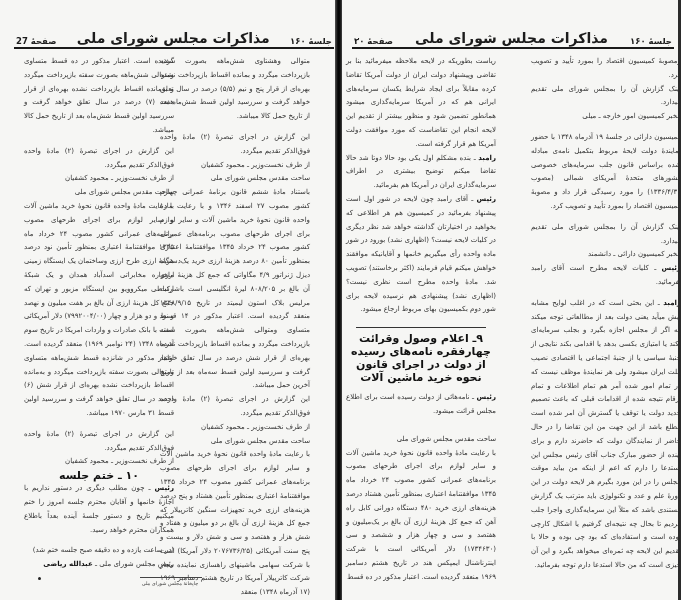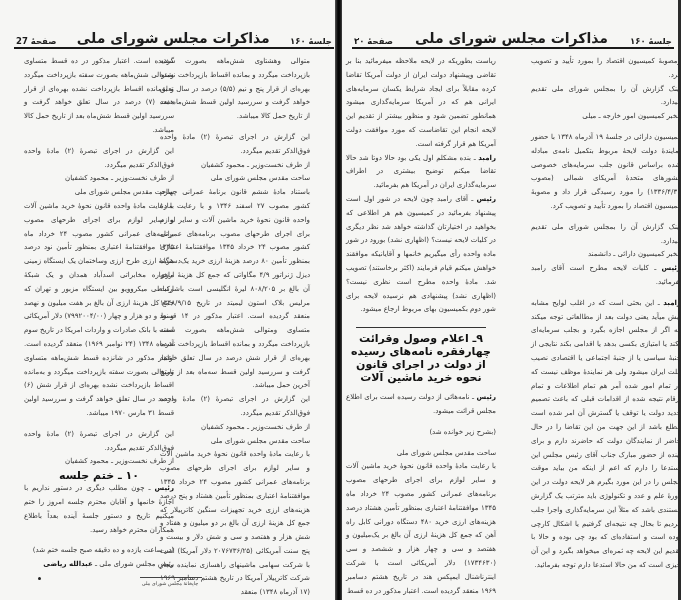--- a/index.html
+++ b/index.html
@@ -162,21 +162,20 @@
       </p>
       <div class="gap"></div>
       <div class="section-rule"></div>
       <p class="section-title">۹ـ اعلام وصول وقرائت چهارفقره نامه‌های رسیده از دولت در اجرای قانون نحوه خرید ماشین آلات</p>
       <div class="gap"></div>
       <p>
         <span class="speaker">رئیس</span>
         <span>ـ نامه‌هائی از دولت رسیده است برای اطلاع مجلس قرائت میشود.</span>
       </p>
       <div class="gap"></div>
-      <p class="center">(بشرح زیر خوانده شد)</p>
       <div class="gap"></div>
       <p class="center">ساحت مقدس مجلس شورای ملی</p>
       <p>با رعایت مادهٔ واحده قانون نحوهٔ خرید ماشین آلات و سایر لوازم برای اجرای طرحهای مصوب برنامه‌های عمرانی کشور مصوب ۲۴ خرداد ماه ۱۳۴۵ موافقتنامهٔ اعتباری بمنظور تأمین هشتاد درصد هزینه‌های ارزی خرید ۴۸۰ دستگاه دورانی کابل راه آهن که جمع کل هزینهٔ ارزی آن بالغ بر یک‌میلیون و هفتصد و سی و چهار هزار و ششصد و سی (۱۷۳۴۶۳۰) دلار آمریکائی است با شرکت اینترناشنال ایمپکس هند در تاریخ هشتم دسامبر ۱۹۶۹ منعقد گردیده است. اعتبار مذکور در ده قسط</p>
     </div>
   </div>
 
   <div class="edge-right"></div>
 </div>
 
 </body></html>

